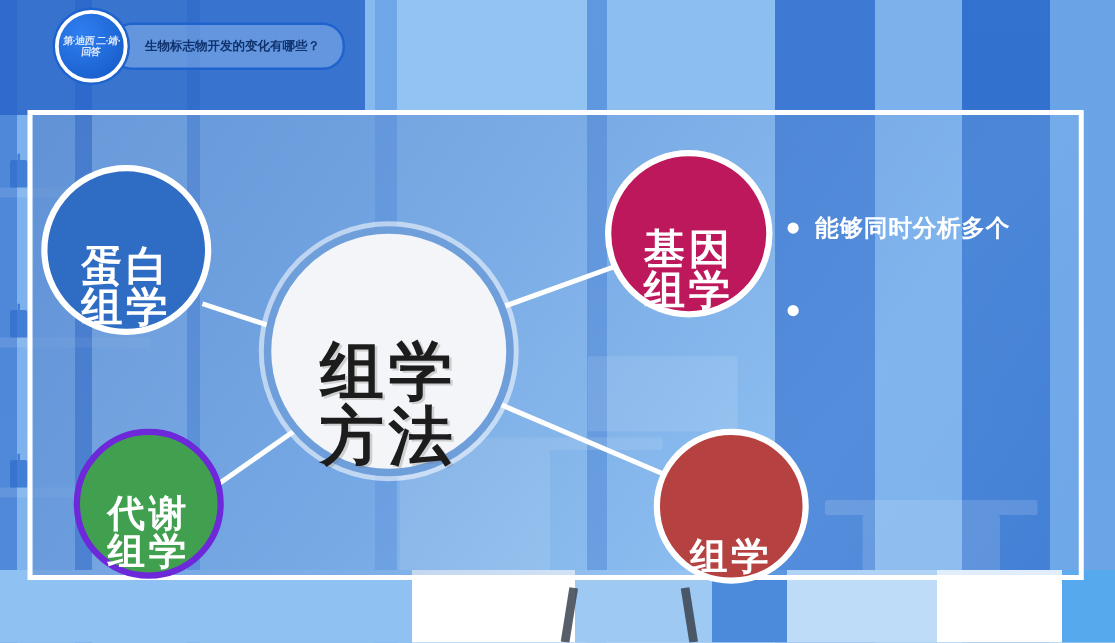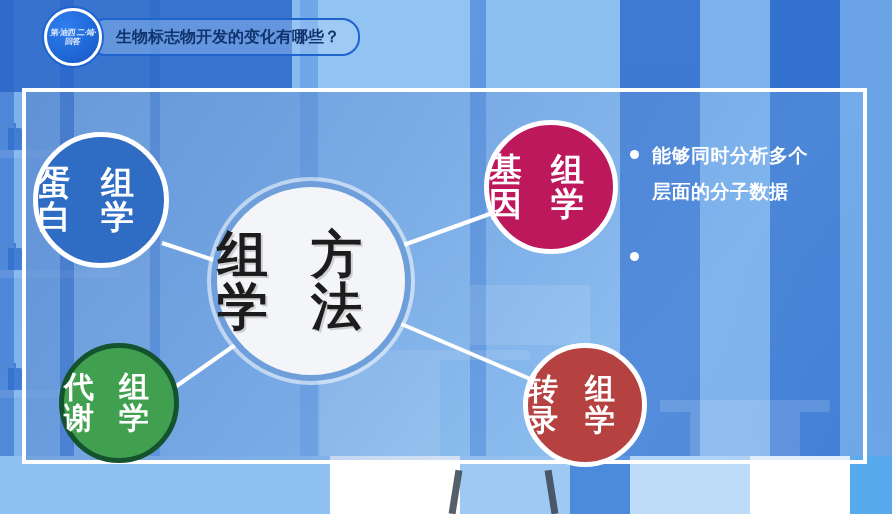--- a/index.html
+++ b/index.html
@@ -42,52 +42,52 @@
   .leg{position:absolute;background:#3a4350;opacity:.85;}
 
   
   .header{position:absolute;left:44px;top:16px;height:42px;display:flex;align-items:center;}
   .badge{width:52px;height:52px;border-radius:50%;background:radial-gradient(circle at 35% 30%,#2f7ff0,#1457c4);
     border:3px solid #ffffff;box-shadow:0 0 0 2px #1d63cf;position:relative;z-index:3;
     display:flex;align-items:center;justify-content:center;overflow:hidden;}
   .badge-txt{color:#dce9fb;font-size:8px;line-height:9px;font-weight:bold;text-align:center;letter-spacing:-.5px;transform:skewX(-6deg);}
   .chip{margin-left:-14px;height:34px;padding:0 18px 0 26px;border:2px solid #1f63cf;border-radius:18px;
     background:rgba(180,214,248,.35);display:flex;align-items:center;}
-  .chip-text{color:#10336e;font-weight:bold;font-size:16px;white-space:nowrap;}
+  .chip-text{color:#10336e;font-weight:bold;font-size:10px;white-space:nowrap;}
 
   
   .panel{position:absolute;left:22px;top:88px;width:845px;height:376px;
     border:4px solid #ffffff;box-sizing:border-box;
     background:linear-gradient(125deg,rgba(74,120,196,.55) 0%,rgba(96,144,214,.45) 40%,rgba(140,190,240,.28) 75%,rgba(120,175,235,.22) 100%);
     overflow:hidden;}
   .panel-inner{position:absolute;inset:0;}
 
   
   .lines{position:absolute;left:0;top:0;width:892px;height:514px;pointer-events:none;}
 
   
-  .node{position:absolute;border-radius:50%;display:flex;flex-direction:row;
+  .node{position:absolute;border-radius:50%;display:flex;flex-direction:column;
     align-items:center;justify-content:flex-end;box-sizing:border-box;}
   .node span{display:block;line-height:1.02;}
   .node.center{left:211px;top:181px;width:200px;height:200px;background:#f3f5f8;
     border:6px solid #6f9fdb;box-shadow:0 0 0 4px rgba(255,255,255,.55);}
   .node.center span{color:#1c1c1c;font-size:51px;font-weight:bold;letter-spacing:4px;
     text-shadow:2px 2px 0 rgba(120,120,120,.30);}
   .node.protein{left:33px;top:132px;width:136px;height:136px;background:#2f6dc4;border:5px solid #ffffff;}
   .node.protein span{color:#ffffff;font-size:33px;font-weight:bold;letter-spacing:3px;}
   .node.genome{left:484px;top:120px;width:134px;height:134px;background:#be185d;border:5px solid #ffffff;}
   .node.genome span{color:#ffffff;font-size:33px;font-weight:bold;letter-spacing:3px;}
-  .node.metabolome{left:59px;top:343px;width:120px;height:120px;background:#41a04f;border:5px solid #14532d;}
+  .node.metabolome{left:59px;top:343px;width:120px;height:120px;background:#41a04f;border:5px solid #6d28d9;}
   .node.metabolome span{color:#ffffff;font-size:30px;font-weight:bold;letter-spacing:3px;}
   .node.transcriptome{left:523px;top:343px;width:124px;height:124px;background:#b54141;border:5px solid #ffffff;}
   .node.transcriptome span{color:#ffffff;font-size:30px;font-weight:bold;letter-spacing:3px;}
 
   
   .bullets{position:absolute;left:630px;top:138px;width:250px;}
-  .bullet{display:flex;margin-bottom:30px;}
+  .bullet{display:flex;margin-bottom:30px;margin-top:28px;}
   .dot{width:9px;height:9px;border-radius:50%;background:#ffffff;flex:0 0 9px;margin:12px 13px 0 0;}
   .btext{color:#ffffff;font-size:19px;font-weight:bold;line-height:36px;letter-spacing:.5px;}
 
   
   .subtitle{position:absolute;left:0;right:0;top:462px;text-align:center;
     color:#ffffff;font-size:23px;font-weight:bold;letter-spacing:2px;
     text-shadow:
       -2px -2px 0 #1b1b1b, 2px -2px 0 #1b1b1b, -2px 2px 0 #1b1b1b, 2px 2px 0 #1b1b1b,
       0 -2px 0 #1b1b1b, 0 2px 0 #1b1b1b, -2px 0 0 #1b1b1b, 2px 0 0 #1b1b1b;}
 </style>
@@ -149,35 +149,33 @@
     <span>基因</span>
     <span>组学</span>
   </div>
 
   <div class="node metabolome">
     <span>代谢</span>
     <span>组学</span>
   </div>
 
   <div class="node transcriptome">
-    <span>转录</span>
     <span>组学</span>
   </div>
 
   <div class="node center">
     <span>组学</span>
     <span>方法</span>
   </div>
 
   <div class="bullets">
     <div class="bullet">
       <div class="dot"></div>
       <div>
         <div class="btext">能够同时分析多个</div>
-        <div class="btext">层面的分子数据</div>
       </div>
     </div>
     <div class="bullet">
       <div class="dot"></div>
       <div>
       </div>
     </div>
   </div>
 
 

